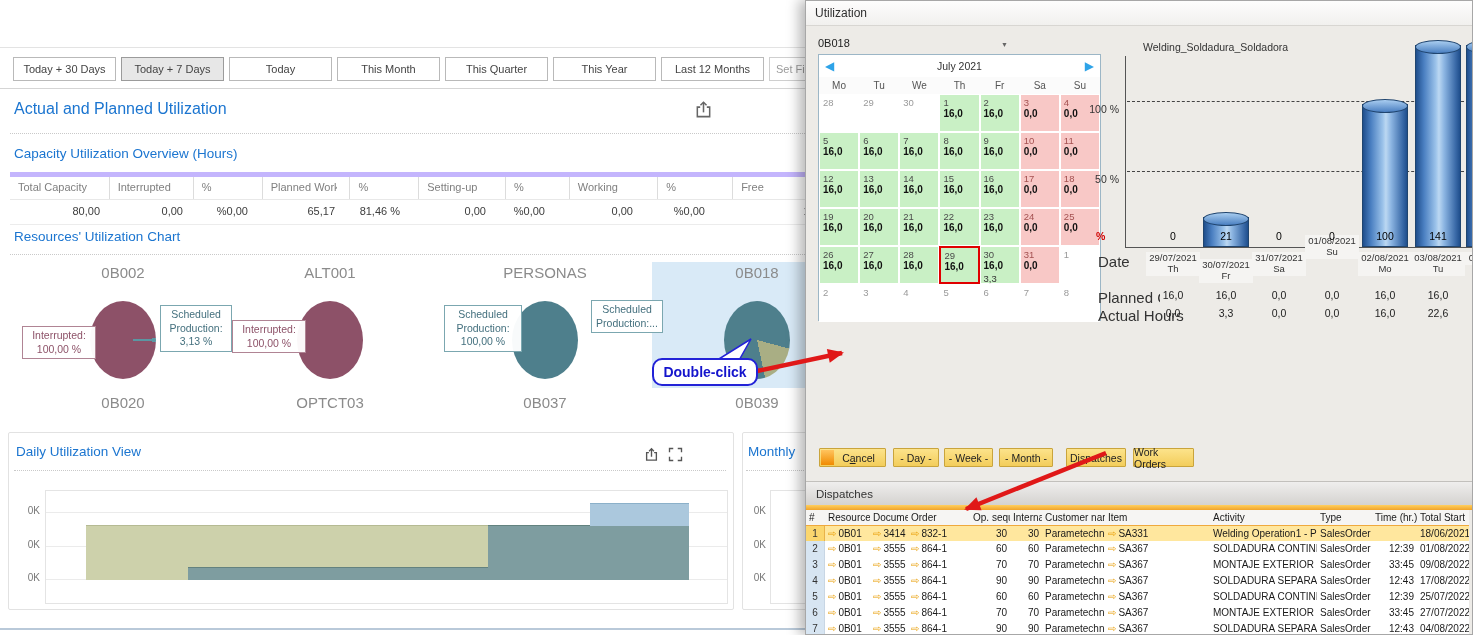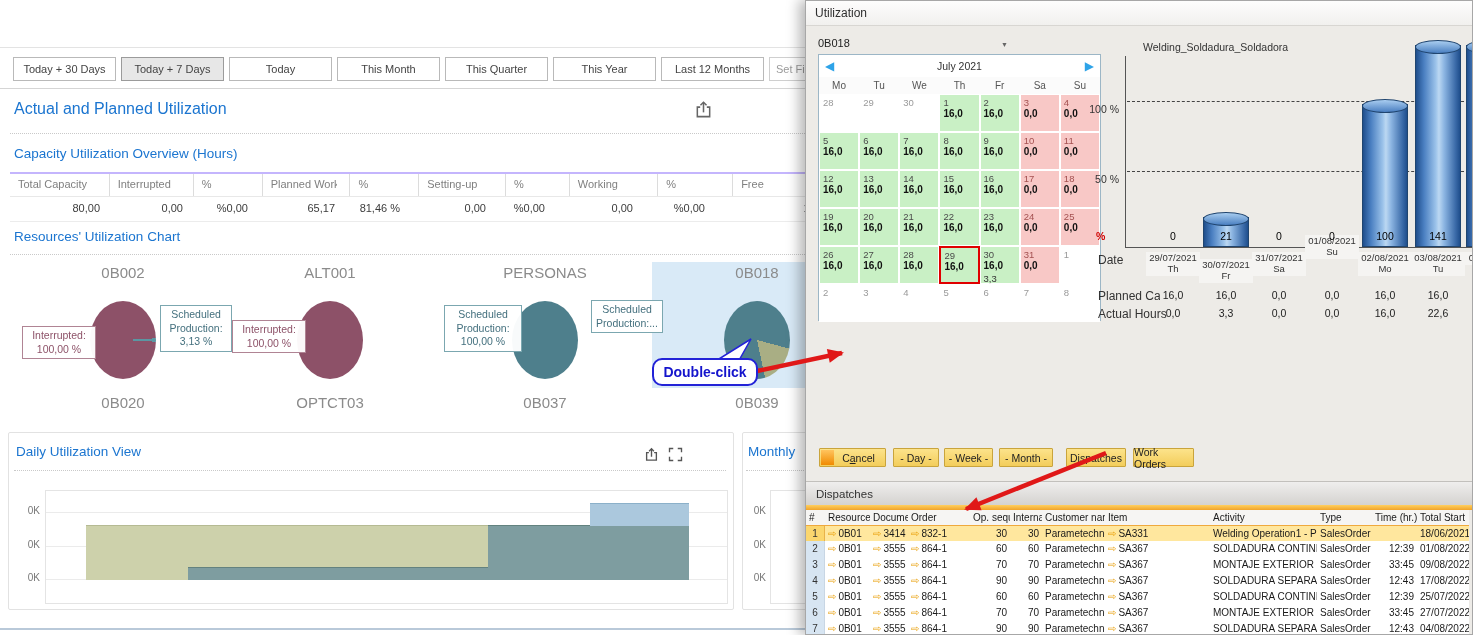--- a/index.html
+++ b/index.html
@@ -16,21 +16,21 @@
         font-family:"Liberation Sans",sans-serif;overflow:hidden;white-space:nowrap;}
   .fbtn.active{background:#e7e7e7;border-color:#9b9b9b;}
   .fbtn.muted{color:#9a9a9a;justify-content:flex-start;padding-left:6px;border-color:#cfcfcf;}
   .sec-title{font-size:16px;color:#1b75d0;}
   .sub-title{font-size:13.5px;color:#1b75d0;}
   .overall-btn{left:720px;top:93px;width:120px;height:36px;background:#f4f4f4;border-left:1px solid #e2e2e2;
         font-size:15px;color:#333;display:flex;align-items:center;padding-left:14px;box-sizing:border-box;cursor:pointer;}
   .icon-btn{cursor:pointer;}
   
   .ov-row{display:flex;}
-  .ov-h{height:22px;border-top:2px solid #c4b5fd;border-bottom:1px solid #e8e8e8;gap:12px;}
+  .ov-h{height:22px;border-top:5px solid #c4b5fd;border-bottom:1px solid #e8e8e8;gap:12px;}
   .ov-hc{box-sizing:border-box;border-left:1px solid #dcdcdc;color:#808080;font-size:11px;padding:4px 0 0 8px;
          white-space:nowrap;overflow:hidden;}
   .ov-hc:first-child{border-left:none;}
   .ov-v{height:24px;border-bottom:1px solid #ececec;}
   .ov-vc{box-sizing:border-box;font-size:11px;color:#3c3c3c;text-align:right;padding:5px 10px 0 0;white-space:nowrap;}
   
   .pie-name{font-size:15px;color:#8b8b8b;text-align:center;width:120px;}
   .pie{width:66px;height:78px;border-radius:50%;cursor:pointer;}
   .callout{font-size:10.5px;line-height:1.3;text-align:center;background:rgba(255,255,255,.96);
            padding:2px 4px;white-space:pre-line;}
@@ -69,21 +69,21 @@
   
   .bar{background:linear-gradient(90deg,#1f4e8c 0%,#4a7fc1 18%,#9cc3ea 45%,#bcd8f2 52%,#8cb5e2 64%,#3a6aa8 90%,#1f4e8c 100%);
        border:1px solid #20456f;box-sizing:border-box;}
   .bar::before{content:"";position:absolute;left:-1px;right:-1px;top:-6px;height:12px;border-radius:50%;
        background:linear-gradient(180deg,#a9cdf0,#4a7fc1);border:1px solid #20456f;}
   .dash{border-top:1px dashed #444;height:0;}
   .axlab{font-size:10.5px;color:#333;text-align:right;width:40px;}
   .barval{font-size:10.5px;color:#000;text-align:center;width:50px;z-index:5;}
   .datec{font-size:9.5px;color:#333;text-align:center;width:54px;background:#f5f4f2;line-height:1.15;padding:1px 0;}
   .capv{font-size:10.5px;color:#222;text-align:center;width:50px;}
-  .caplab{font-size:12px;color:#333;white-space:nowrap;overflow:hidden;}
+  .caplab{font-size:15px;color:#333;white-space:nowrap;overflow:hidden;}
   
   .gbtn{position:absolute;height:19px;background:linear-gradient(180deg,#fce38b,#f3cd5b);border:1px solid #c9a43c;
         box-sizing:border-box;font-size:10.5px;color:#222;display:flex;align-items:center;justify-content:center;
         cursor:pointer;font-family:"Liberation Sans",sans-serif;border-radius:1px;}
   .gbtn.primary::before{content:"";position:absolute;left:1px;top:1px;bottom:1px;width:13px;
         background:linear-gradient(180deg,#ffc45e,#f08a00);}
   
   .dhead{left:0;right:0;top:480px;height:24px;background:linear-gradient(#efeeed,#d3d1ce);
          border-top:1px solid #c2c0bc;font-size:11.5px;color:#333;line-height:24px;padding-left:10px;}
   .amber{left:0;right:0;top:504px;height:5px;background:linear-gradient(#ffcf5e,#f0a32a);}

